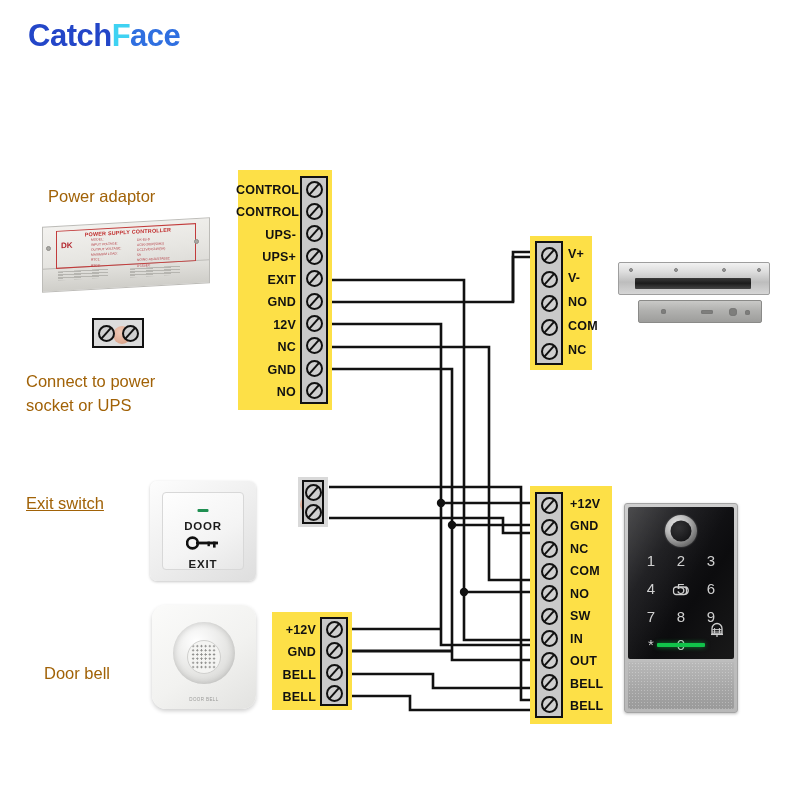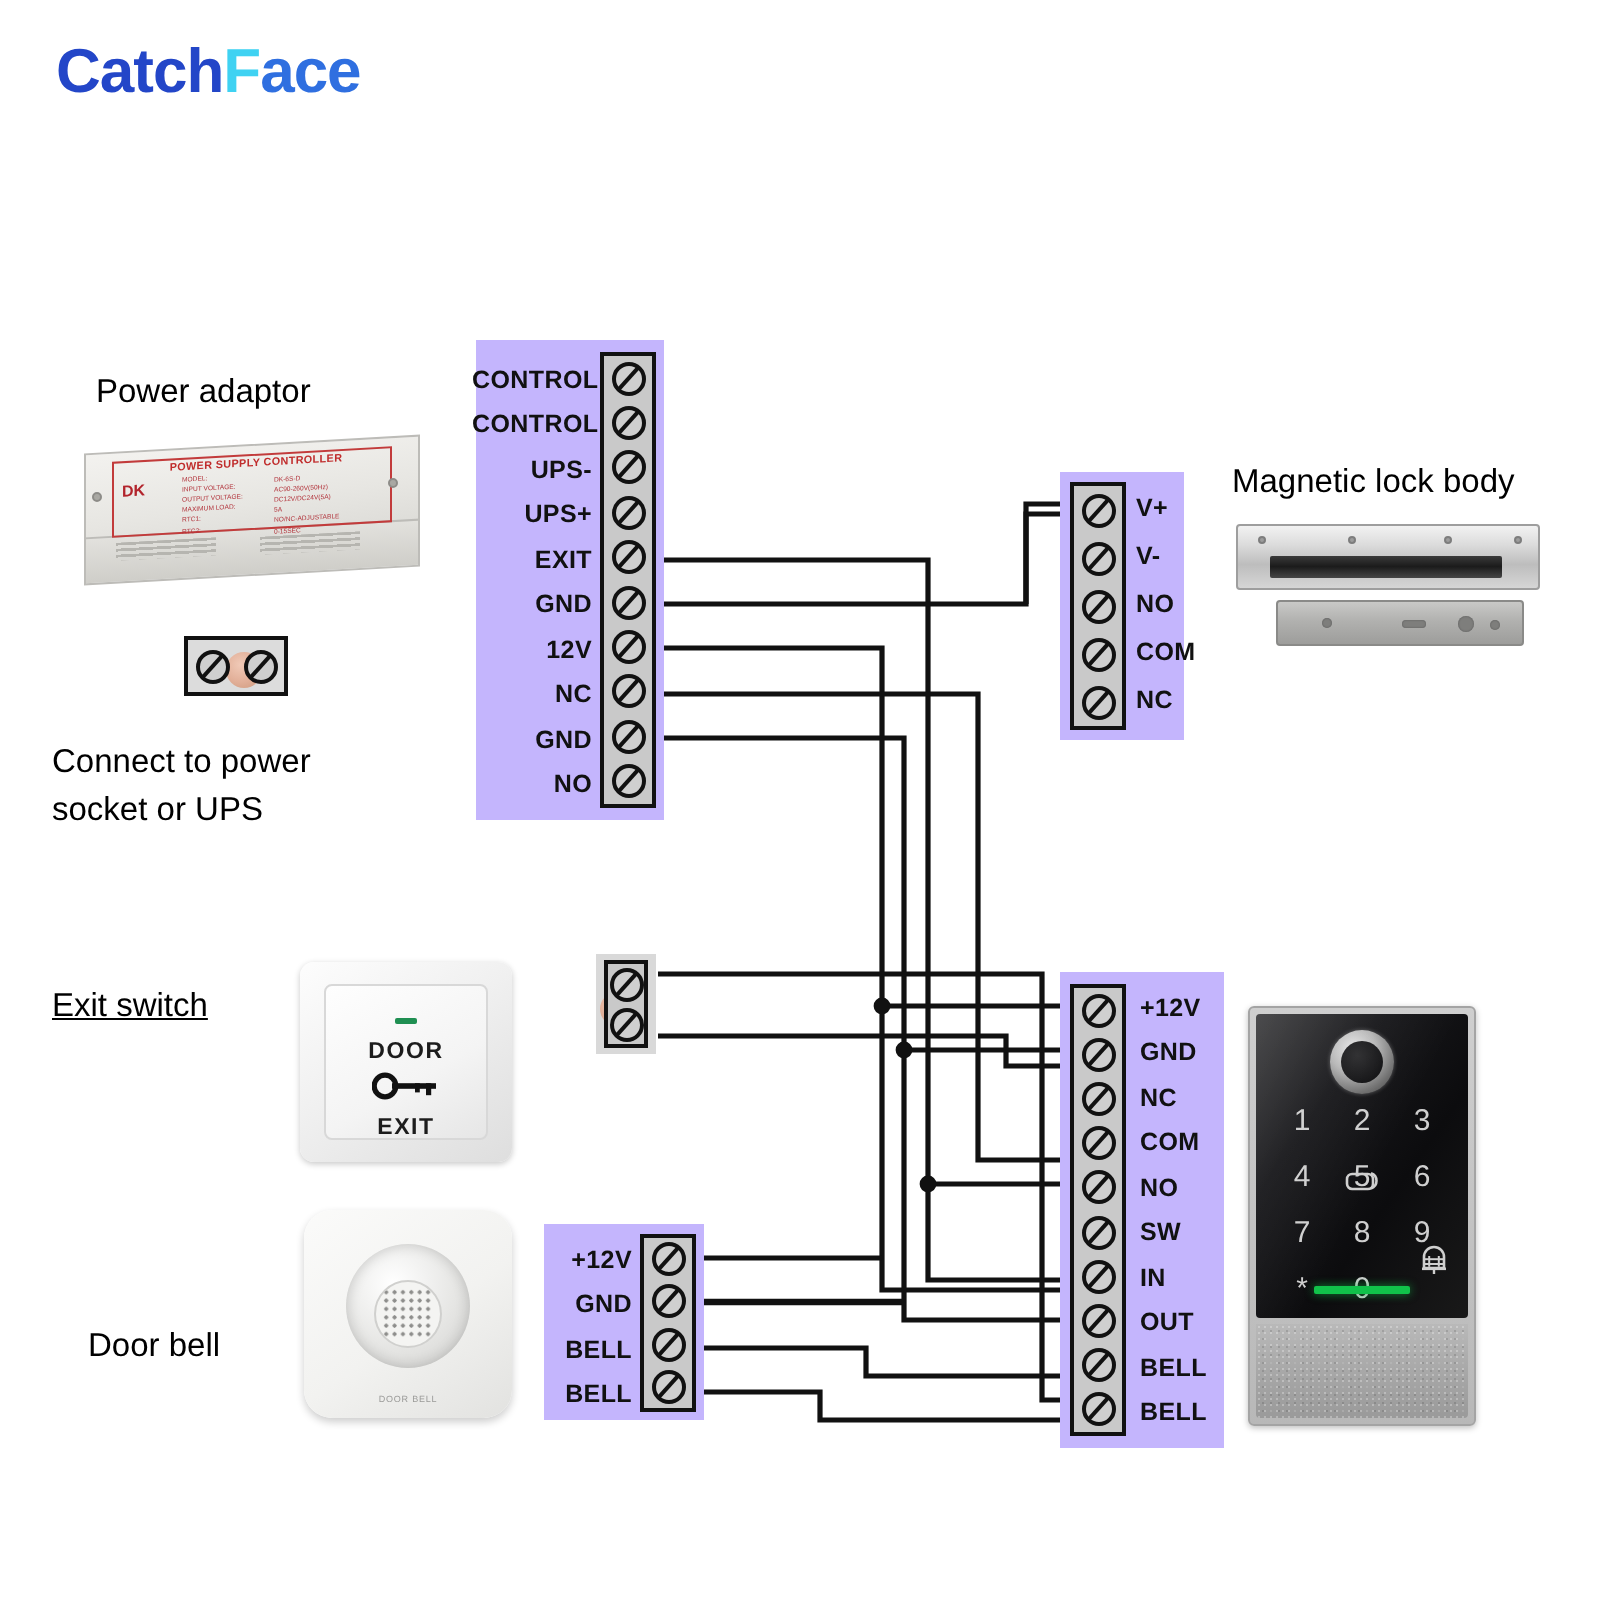--- a/index.html
+++ b/index.html
@@ -25,31 +25,31 @@
     white-space: nowrap;
   }
   #logo .lg-a { color: #2346c8; }
   #logo .lg-b { color: #3fd2f2; }
   #logo .lg-c { color: #2f6fe0; }
 
   
   .caption {
     position: absolute;
     font-size: 16.5px;
-    color: #000000;
+    color: #a16207;
     font-weight: 400;
     white-space: nowrap;
     line-height: 1.45;
   }
   .caption.wrap { white-space: normal; margin-top: 12px; }
 
   
   .tblock {
     position: absolute;
-    background: #c4b5fd;
+    background: #fde047;
     display: flex;
     align-items: center;
   }
   .tblock .rail {
     position: absolute;
     background: #c9c9c9;
     border: 2.5px solid #111;
     display: flex;
     flex-direction: column;
     justify-content: space-around;
@@ -437,21 +437,20 @@
       <div class="screw"></div>
       <div class="screw"></div>
     </div>
     <div class="tlabel right" style="left:38px; top:11px;">V+</div>
     <div class="tlabel right" style="left:38px; top:35px;">V-</div>
     <div class="tlabel right" style="left:38px; top:59px;">NO</div>
     <div class="tlabel right" style="left:38px; top:83px;">COM</div>
     <div class="tlabel right" style="left:38px; top:107px;">NC</div>
   </div>
 
-  <div class="caption" style="left:616px; top:230px;">Magnetic lock body</div>
   <div id="maglock">
     <div class="bar">
       <div class="slot"></div>
       <div class="bolt" style="left:10px; top:5px;"></div>
       <div class="bolt" style="left:55px; top:5px;"></div>
       <div class="bolt" style="left:103px; top:5px;"></div>
       <div class="bolt" style="left:138px; top:5px;"></div>
     </div>
     <div class="plate">
       <div class="ph" style="left:22px; top:8px;"></div>

